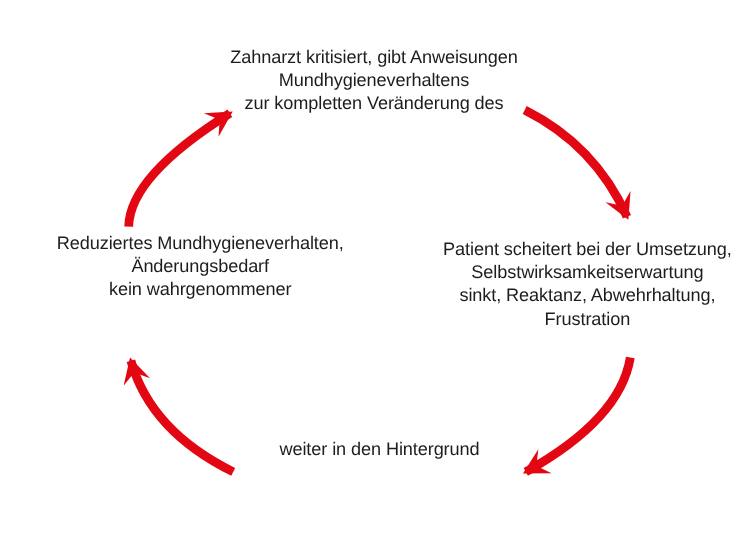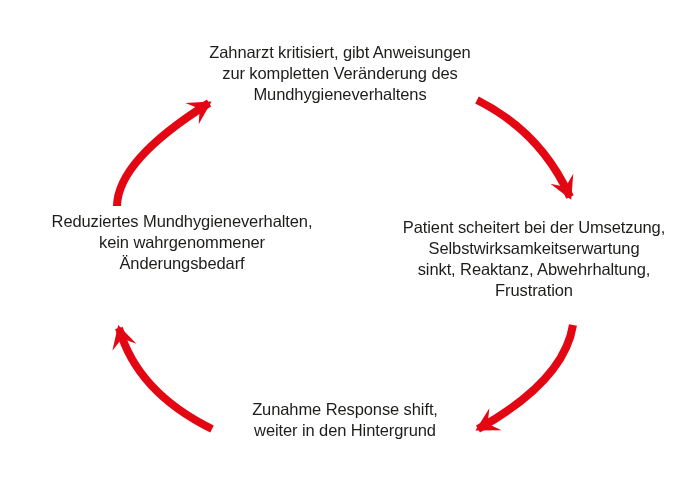--- a/index.html
+++ b/index.html
@@ -67,35 +67,34 @@
       </marker>
     </defs>
     <path class="arrow" d="M 477,100 Q 541,132 570,197" marker-end="url(#ah)"></path>
     <path class="arrow" d="M 573,325 Q 564,381 478,429" marker-end="url(#ah)"></path>
     <path class="arrow" d="M 212,429 Q 137,392 119,328" marker-end="url(#ah)"></path>
     <path class="arrow" d="M 117,206 Q 118,160 209,103" marker-end="url(#ah)"></path>
   </svg>
 
   <div class="step step-top">
     <div>Zahnarzt kritisiert, gibt Anweisungen</div>
+    <div>Mundhygieneverhaltens</div>
     <div>zur kompletten Veränderung des</div>
-    <div>Mundhygieneverhaltens</div>
   </div>
 
   <div class="step step-right">
     <div>Patient scheitert bei der Umsetzung,</div>
     <div>Selbstwirksamkeitserwartung</div>
     <div>sinkt, Reaktanz, Abwehrhaltung,</div>
     <div>Frustration</div>
   </div>
 
   <div class="step step-bottom">
-    <div>Zunahme Response shift,</div>
     <div>weiter in den Hintergrund</div>
   </div>
 
   <div class="step step-left">
     <div>Reduziertes Mundhygieneverhalten,</div>
+    <div>Änderungsbedarf</div>
     <div>kein wahrgenommener</div>
-    <div>Änderungsbedarf</div>
   </div>
 
 </div>
 
 </body></html>

